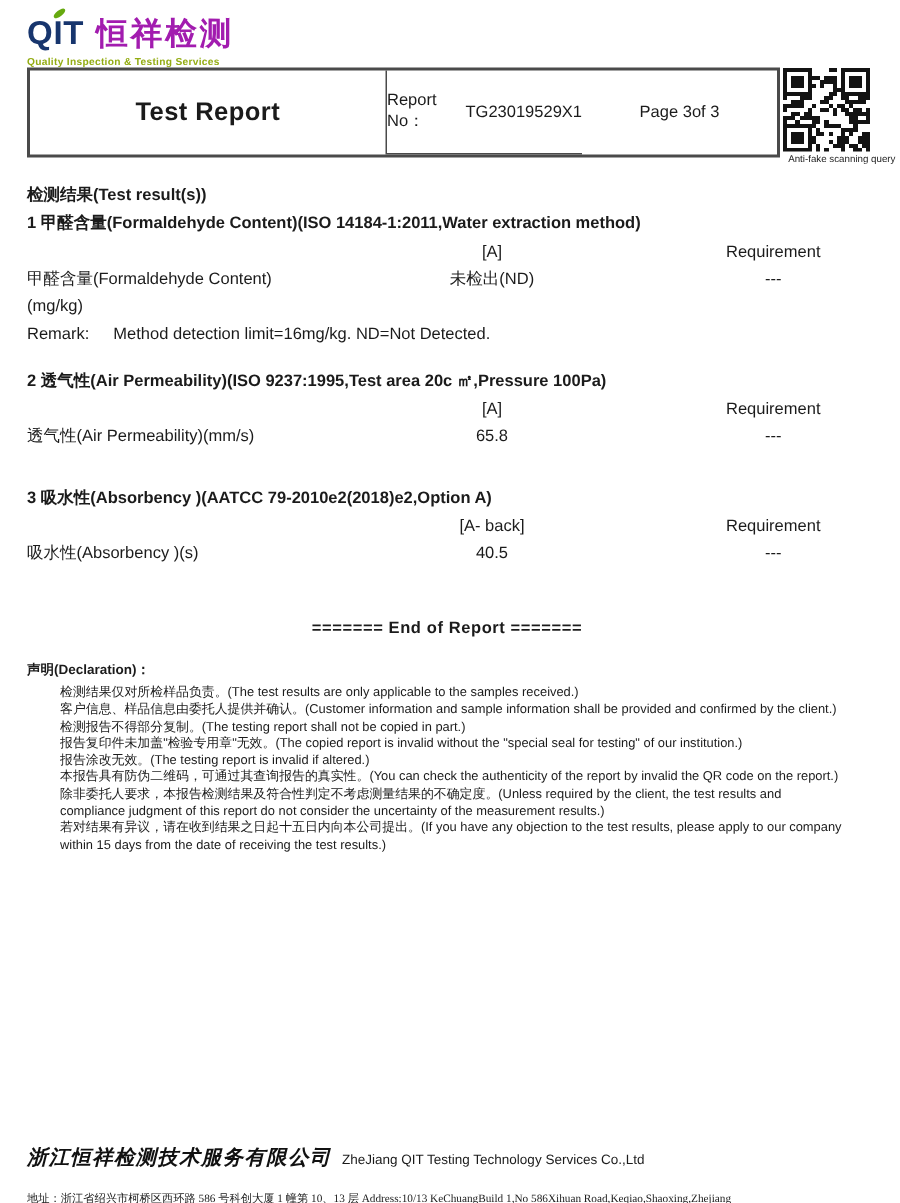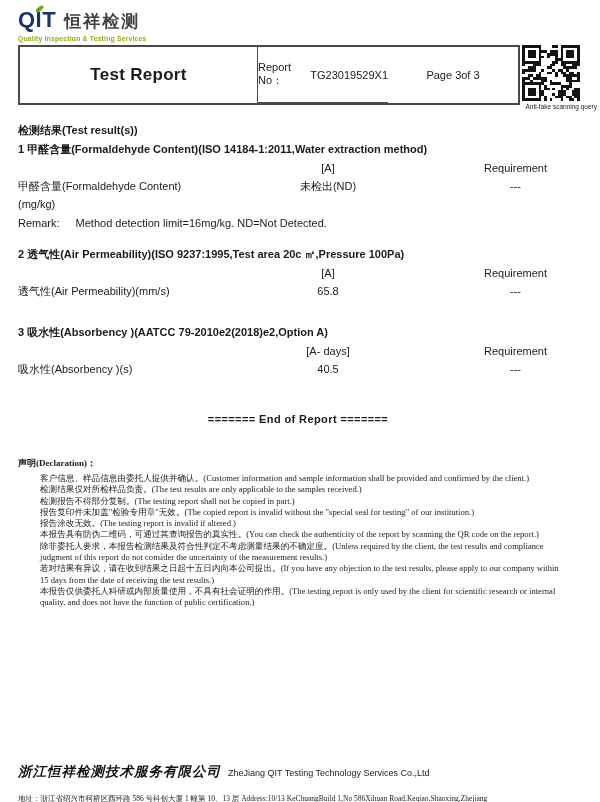--- a/index.html
+++ b/index.html
@@ -12,21 +12,21 @@
   .page { position:relative; width:600px; height:802px; overflow:hidden; background:#fff; }
 
   
   .logo { position:absolute; left:18px; top:8px; }
   .logo-row { position:relative; display:flex; align-items:baseline; }
   .logo-qit { font-size:22px; font-weight:bold; color:#17356d; letter-spacing:.5px; line-height:24px; }
   .logo-leaf {
     position:absolute; left:17px; top:-1px; width:9px; height:3.5px;
     background:#66a90f; border-radius:60%; transform:rotate(-38deg);
   }
-  .logo-cn { font-size:17px; font-weight:bold; color:#404040; margin-left:8px; letter-spacing:2px; }
+  .logo-cn { font-size:21px; font-weight:bold; color:#a21caf; margin-left:8px; letter-spacing:2px; }
   .tagline { font-size:6.8px; font-weight:bold; color:#93ac12; margin-top:2px; letter-spacing:.2px; }
 
   
   .header-table {
     position:absolute; left:18px; top:45px; width:502px; height:60px;
     border:2px solid #4a4a4a; display:flex; background:#fff;
   }
   .ht-left {
     width:238px; border-right:1.5px solid #4a4a4a;
     display:flex; align-items:center; justify-content:center;
@@ -52,21 +52,21 @@
   .t-title { font-size:11px; font-weight:bold; line-height:19px; }
   .test2 { margin-top:14px; }
   .test3 { margin-top:23px; }
   .grid { display:grid; grid-template-columns:185px 250px 125px; font-size:11px; line-height:18px; }
   .c1 { text-align:left; }
   .c2, .c3 { text-align:center; }
   .remark { display:flex; gap:16px; font-size:11px; line-height:16px; margin-top:2px; }
   .end-marker { font-size:11px; font-weight:bold; text-align:center; margin-top:35px; letter-spacing:.4px; }
 
   
-  .decl { margin-top:32px;font-family:Liberation Serif, serif; }
+  .decl { margin-top:15px; }
   .decl-h { font-size:9px; font-weight:bold; }
   .decl-items { margin-left:22px; margin-top:3px; width:524px; }
   .decl-items > div { font-size:8.6px; line-height:11.3px; }
 
   
   .footer { position:absolute; left:18px; top:763px; width:578px; }
   .f-line1 { display:flex; align-items:baseline; gap:7px; }
   .f-cn {
     font-size:13.5px; font-weight:bold; font-style:italic;
     font-family:Liberation Mono, monospace; letter-spacing:1px; color:#111;
@@ -376,44 +376,43 @@
         <div class="c1">透气性(Air Permeability)(mm/s)</div>
         <div class="c2">65.8</div>
         <div class="c3">---</div>
       </div>
     </section>
 
     <section class="test test3">
       <div class="t-title">3 吸水性(Absorbency )(AATCC 79-2010e2(2018)e2,Option A)</div>
       <div class="grid head">
         <div class="c1"></div>
-        <div class="c2">[A- days]</div>
+        <div class="c2">[A- back]</div>
         <div class="c3">Requirement</div>
       </div>
       <div class="grid">
         <div class="c1">吸水性(Absorbency )(s)</div>
         <div class="c2">40.5</div>
         <div class="c3">---</div>
       </div>
     </section>
 
     <div class="end-marker">======= End of Report =======</div>
 
     <div class="decl">
       <div class="decl-h">声明(Declaration)：</div>
       <div class="decl-items">
+        <div>检测结果仅对所检样品负责。(The test results are only applicable to the samples received.)</div>
         <div>客户信息、样品信息由委托人提供并确认。(Customer information and sample information shall be provided and confirmed by the client.)</div>
-        <div>检测结果仅对所检样品负责。(The test results are only applicable to the samples received.)</div>
         <div>检测报告不得部分复制。(The testing report shall not be copied in part.)</div>
         <div>报告复印件未加盖"检验专用章"无效。(The copied report is invalid without the "special seal for testing" of our institution.)</div>
         <div>报告涂改无效。(The testing report is invalid if altered.)</div>
-        <div>本报告具有防伪二维码，可通过其查询报告的真实性。(You can check the authenticity of the report by scanning the QR code on the report.)</div>
+        <div>本报告具有防伪二维码，可通过其查询报告的真实性。(You can check the authenticity of the report by invalid the QR code on the report.)</div>
         <div>除非委托人要求，本报告检测结果及符合性判定不考虑测量结果的不确定度。(Unless required by the client, the test results and compliance judgment of this report do not consider the uncertainty of the measurement results.)</div>
         <div>若对结果有异议，请在收到结果之日起十五日内向本公司提出。(If you have any objection to the test results, please apply to our company within 15 days from the date of receiving the test results.)</div>
-        <div>本报告仅供委托人科研或内部质量使用，不具有社会证明的作用。(The testing report is only used by the client for scientific research or internal quality, and does not have the function of public certification.)</div>
       </div>
     </div>
   </div>
 
   <div class="footer">
     <div class="f-line1">
       <span class="f-cn">浙江恒祥检测技术服务有限公司</span>
       <span class="f-en">ZheJiang QIT Testing Technology Services Co.,Ltd</span>
     </div>
     <div class="f-addr">地址：浙江省绍兴市柯桥区西环路 586 号科创大厦 1 幢第 10、13 层 Address:10/13 KeChuangBuild 1,No 586Xihuan Road,Keqiao,Shaoxing,Zhejiang</div>

